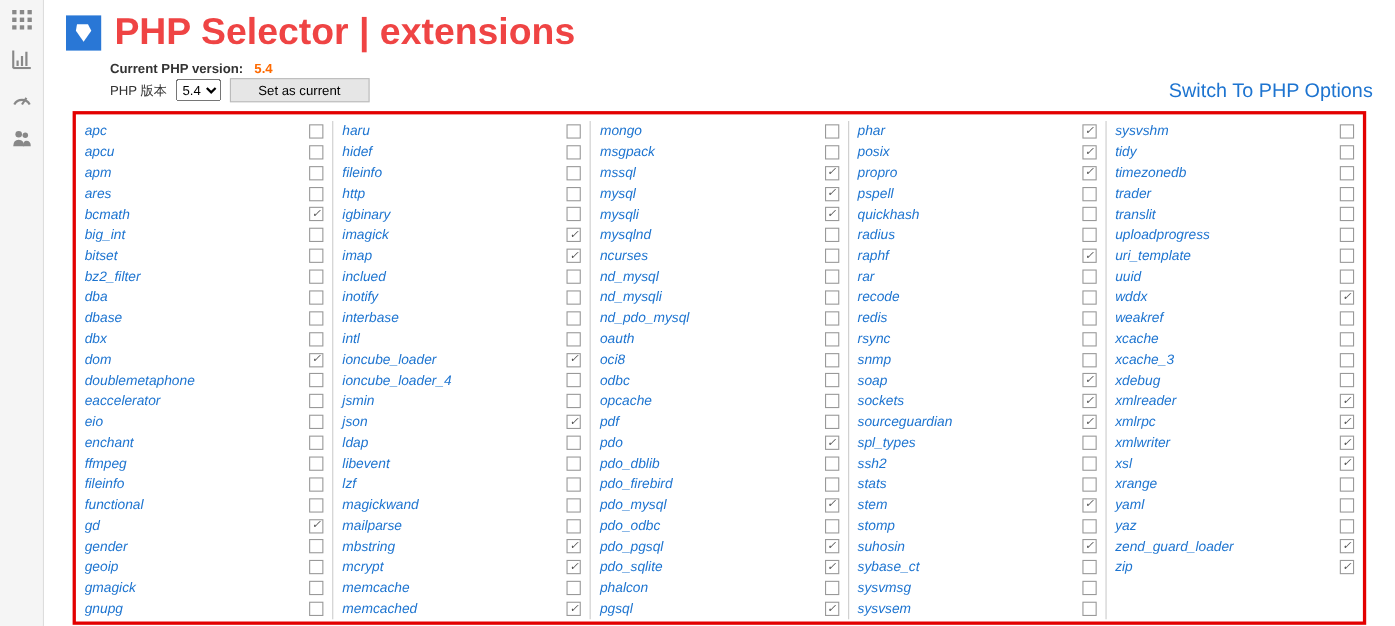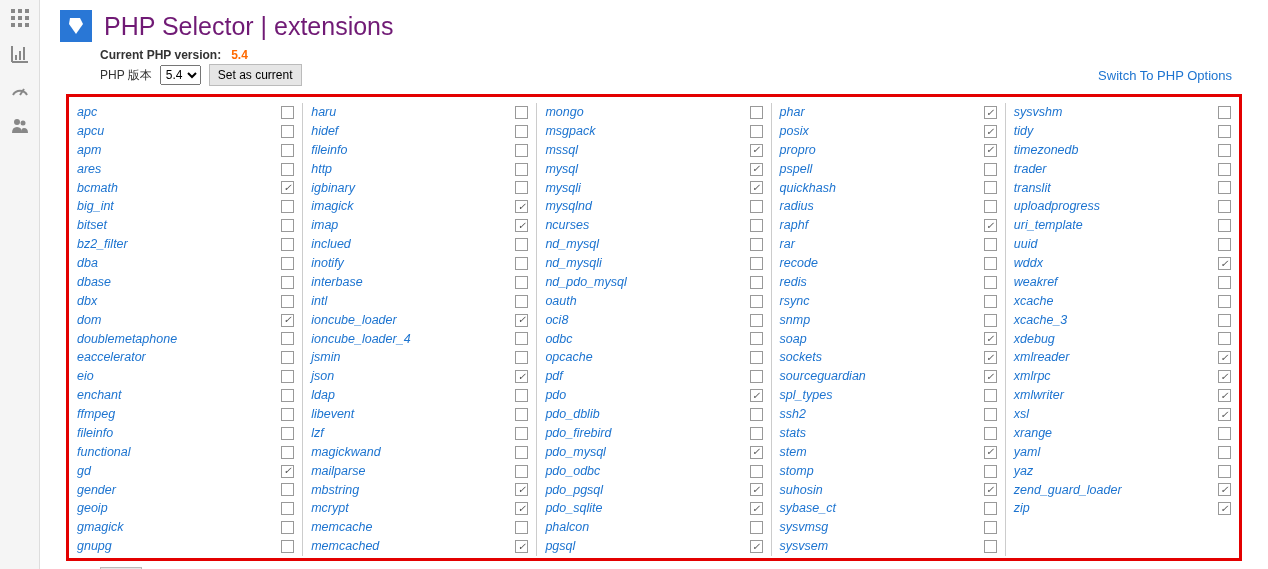--- a/index.html
+++ b/index.html
@@ -2,28 +2,28 @@
 <html><head>
 <meta charset="utf-8">
 <style>
 * { margin: 0; padding: 0; box-sizing: border-box; }
 body { font-family: Arial, sans-serif; font-size: 12px; background: #fff; color: #333; }
 .sidebar { position: fixed; left: 0; top: 0; width: 40px; height: 100%; background: #f5f5f5; border-right: 1px solid #ddd; }
 .sidebar-item { width: 40px; height: 36px; display: flex; align-items: center; justify-content: center; color: #666; font-size: 18px; cursor: pointer; }
 .main { margin-left: 40px; padding: 10px 20px; }
 .header { display: flex; align-items: center; gap: 12px; margin-bottom: 6px; }
 .logo-icon { width: 32px; height: 32px; background: #2977d6; display: flex; align-items: center; justify-content: center; color: #fff; font-size: 18px; }
-.page-title { font-size: 25px; color: #701a75; font-weight: normal; }
+.page-title { font-size: 34px; color: #ef4444; font-weight: bold; }
 .version-row { margin-left: 40px; margin-bottom: 2px; }
 .version-row b { font-size: 12px; }
 .version-num { color: #ff6a00; font-weight: bold; }
 .selector-row { margin-left: 40px; display: flex; align-items: center; gap: 8px; margin-bottom: 8px; position: relative; }
 .selector-row select { font-size: 12px; padding: 1px; }
-.btn { background: #e6e6e6; border: 1px solid #bbb; padding: 3px 8px; font-size: 12px; cursor: pointer; }
-.switch-link { position: absolute; right: 16px; color: #1d74d0; cursor: pointer; font-size: 13px; }
+.btn { background: #e6e6e6; border: 1px solid #bbb; padding: 3px 25px; font-size: 12px; cursor: pointer; }
+.switch-link { position: absolute; right: 0; color: #1d74d0; cursor: pointer; font-size: 18px; }
 .ext-box { border: 3px solid #e30000; margin-left: 6px; margin-right: 6px; padding: 6px 0 2px; }
 .ext-cols { display: flex; font-style: italic; }
 .ext-col { flex: 1; border-right: 1px solid #ccc; padding: 0 8px; }
 .ext-col:last-child { border-right: none; }
 .ext-item { display: flex; align-items: center; justify-content: space-between; padding: 1px 0; font-size: 12.5px; line-height: 1.35; }
 .ext-item a { color: #1d74d0; text-decoration: none; }
 .ext-check { width: 13px; height: 13px; border: 1px solid #999; display: inline-flex; align-items: center; justify-content: center; font-size: 10px; color: #555; background: #fff; }
 .ext-check.on::before { content: "✓"; }
 .actions { margin-left: 40px; margin-top: 6px; display: flex; align-items: center; gap: 4px; }
 </style>

